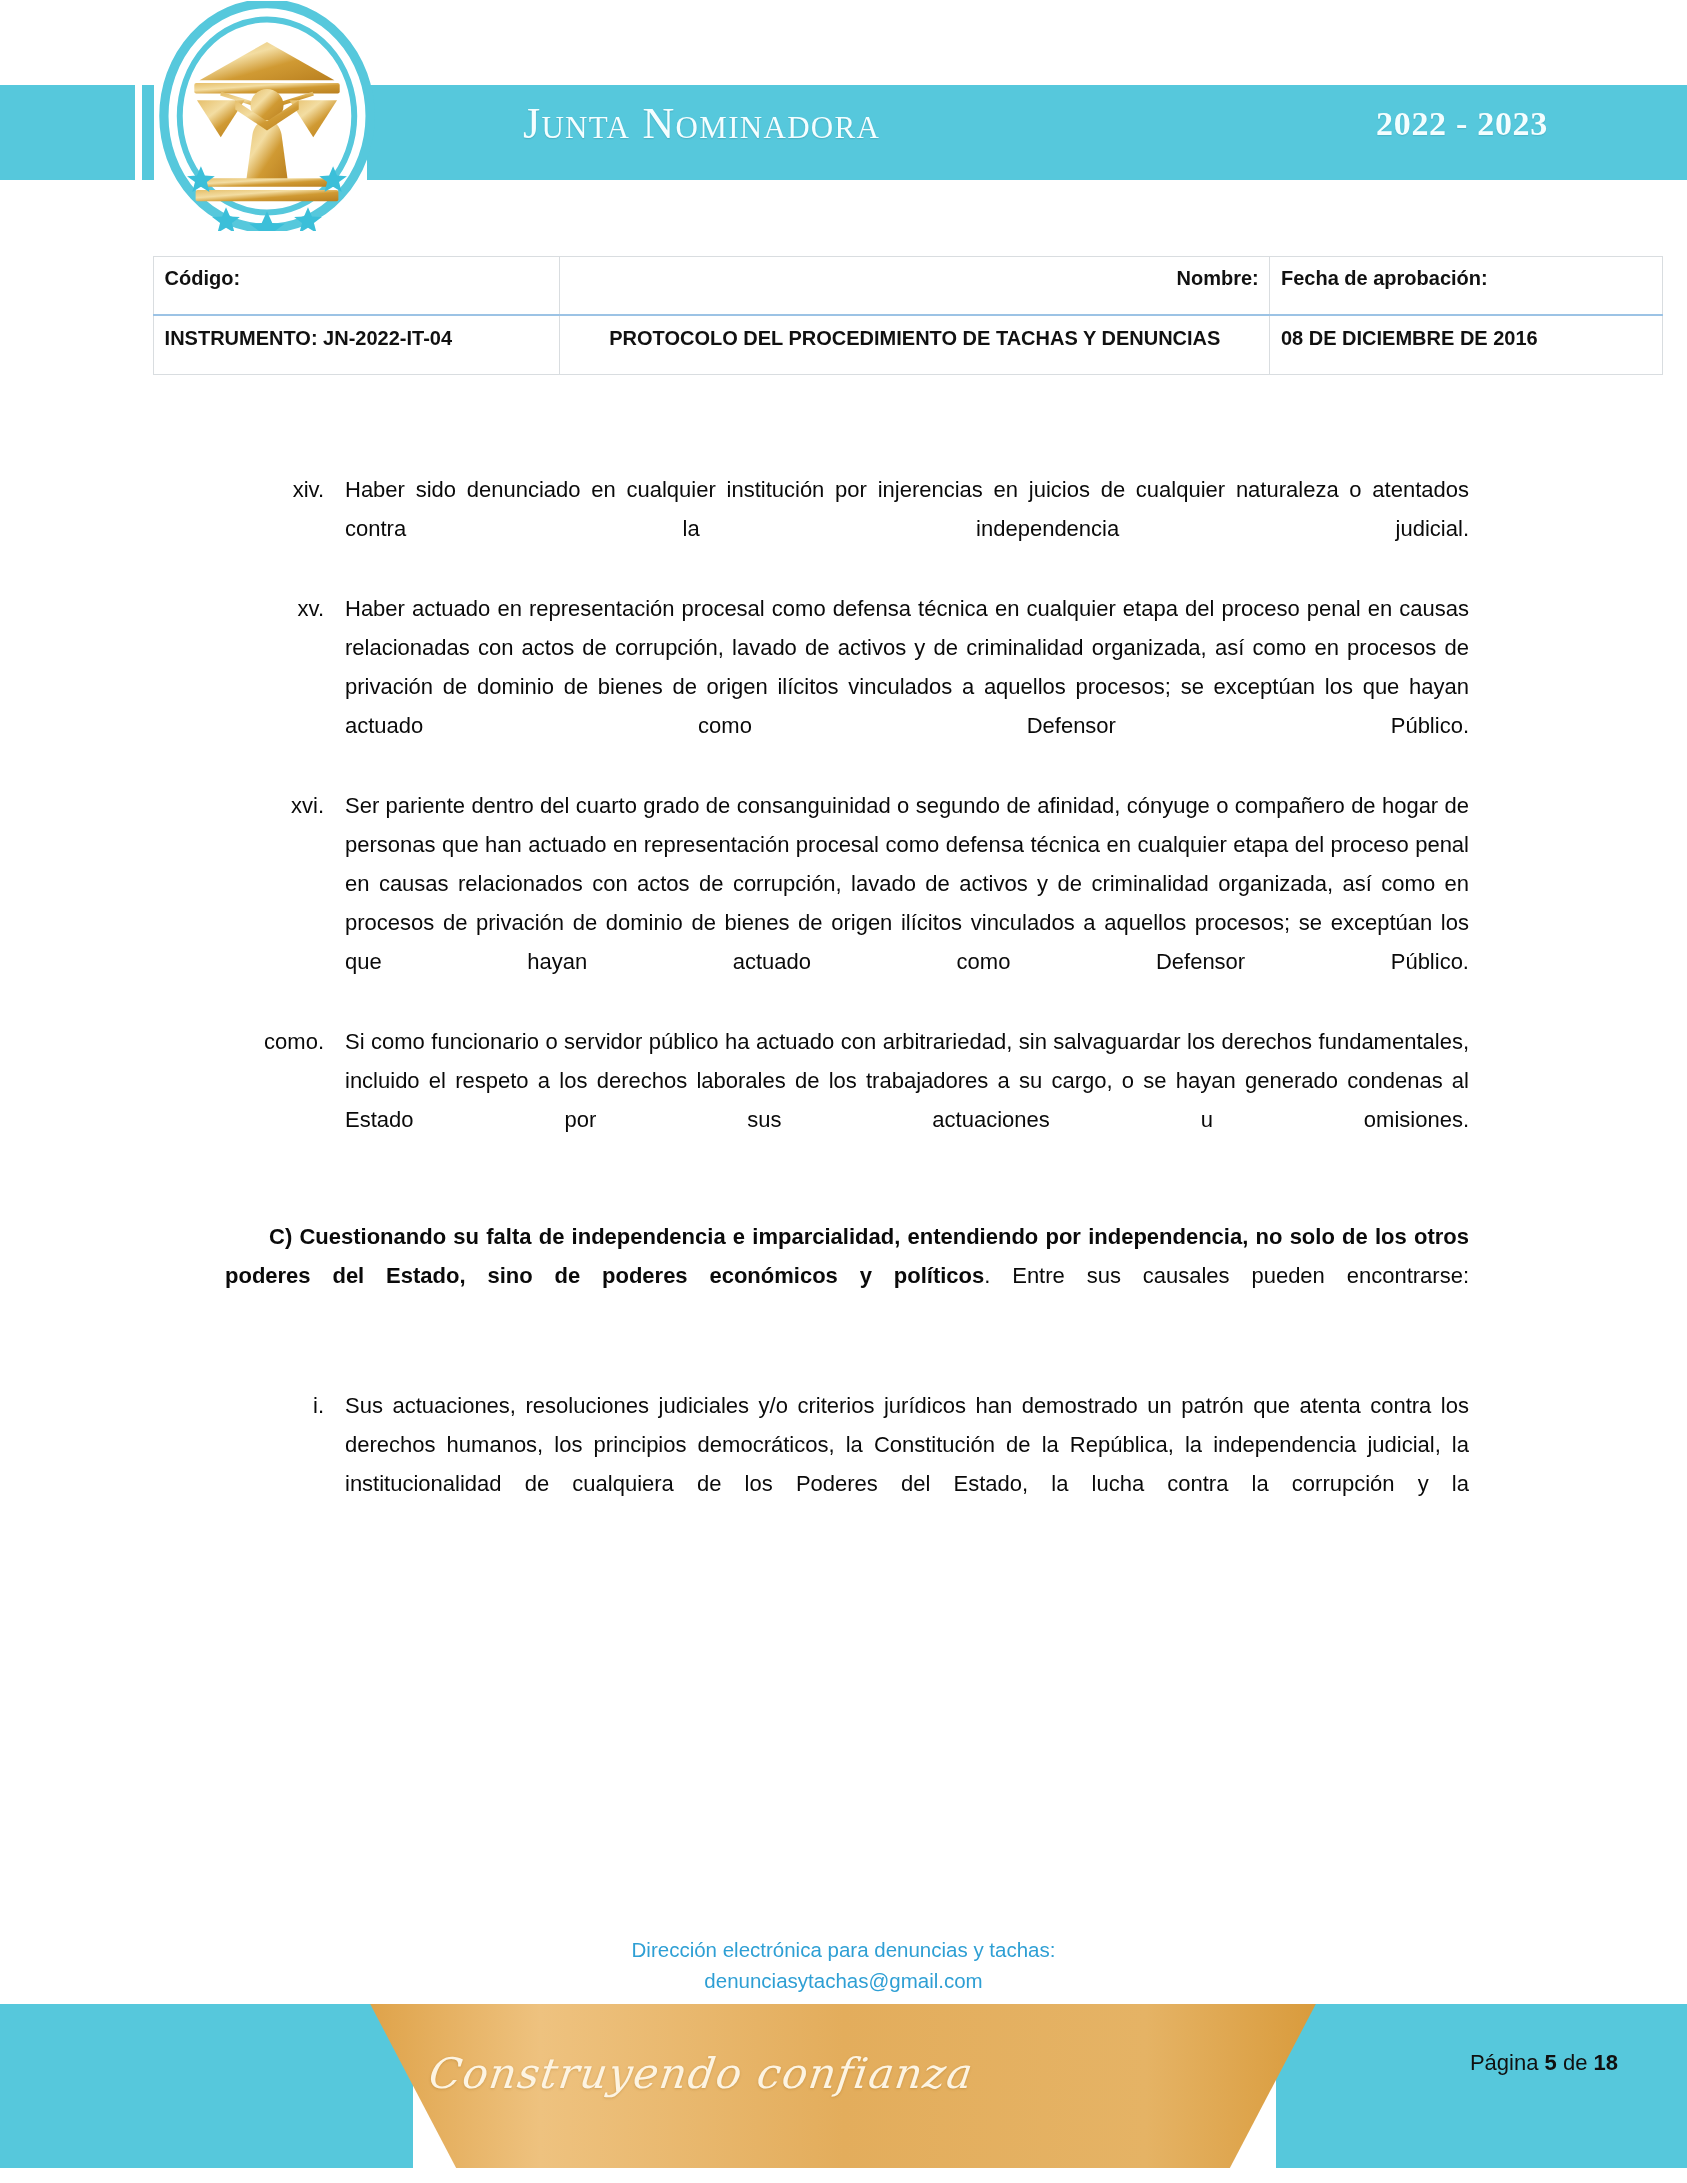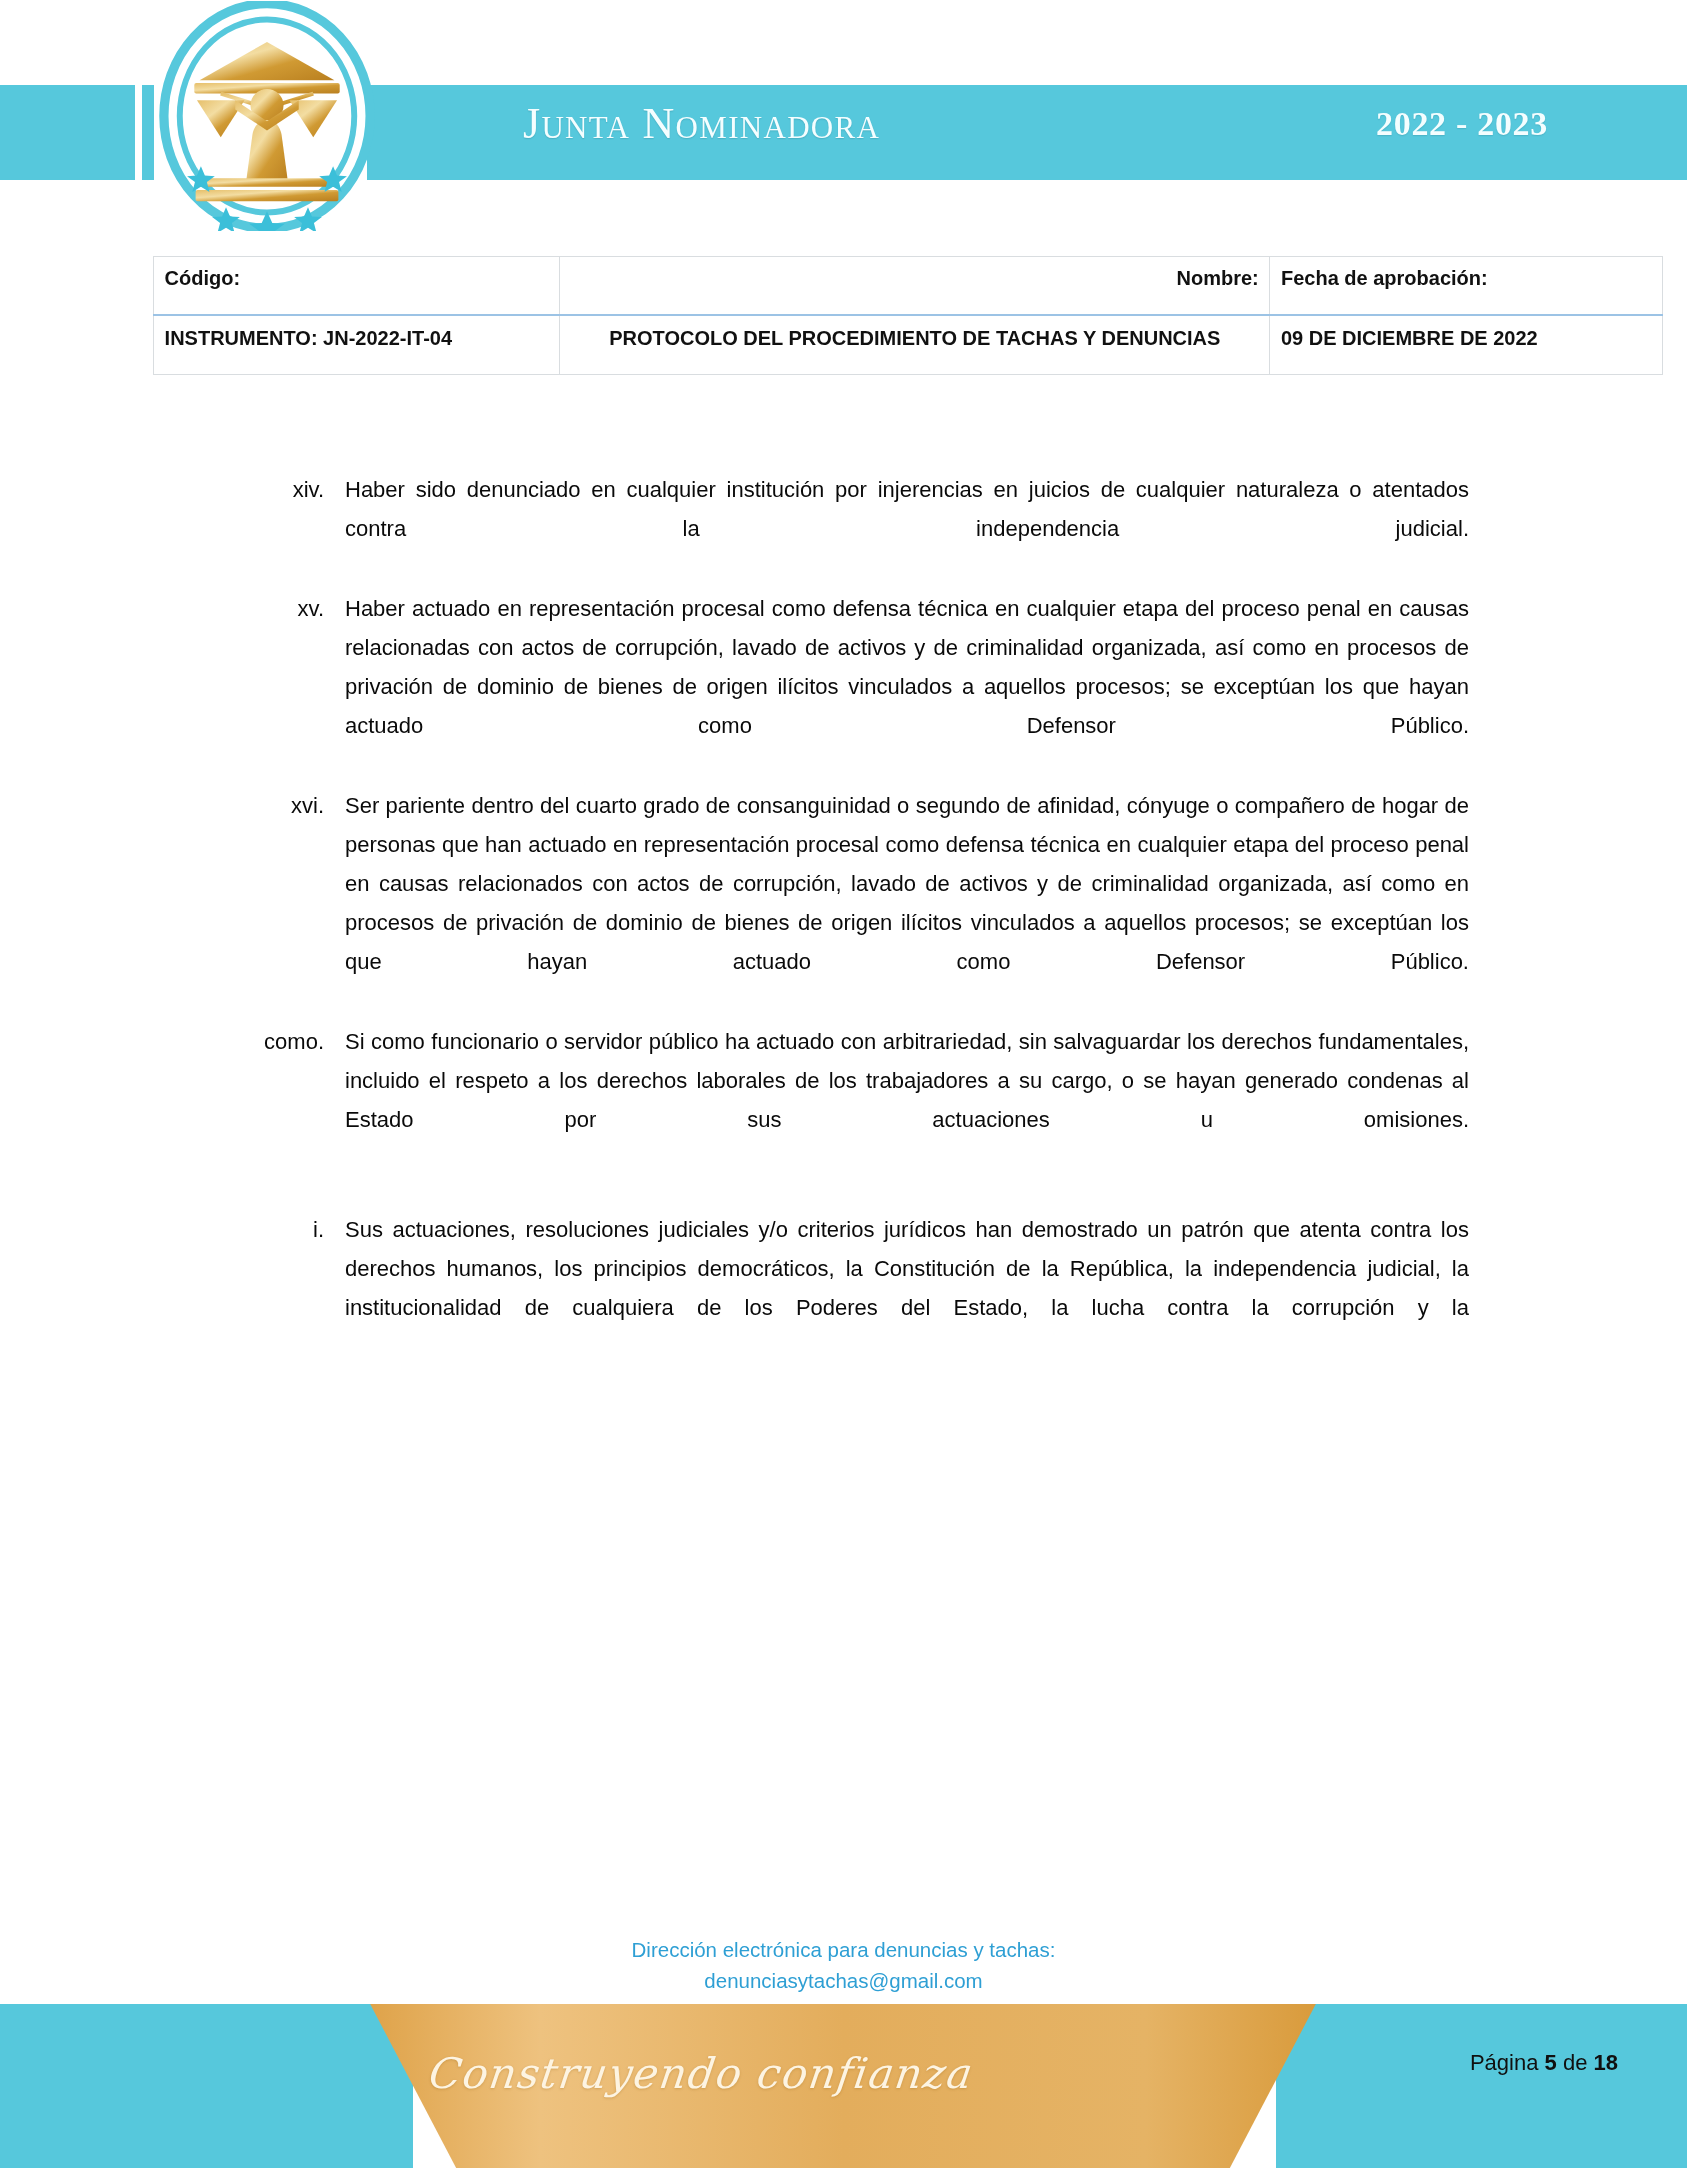--- a/index.html
+++ b/index.html
@@ -201,21 +201,21 @@
 <table id="info-table">
   <tbody>
       <tr class="row-1">
     <td class="col-a">Código:</td>
     <td class="col-b">Nombre:</td>
     <td class="col-c">Fecha de aprobación:</td>
   </tr>
   <tr class="row-2">
     <td class="col-a">INSTRUMENTO: JN-2022-IT-04</td>
     <td class="col-b ctr">PROTOCOLO DEL PROCEDIMIENTO DE TACHAS Y DENUNCIAS</td>
-    <td class="col-c">09 DE DICIEMBRE DE 2022</td>
+    <td class="col-c">08 DE DICIEMBRE DE 2016</td>
   </tr>
 </tbody>
   </table>
 
 <div id="doc-body">
 
   <div class="li-row">
     <div class="li-mark">xiv.</div>
     <div class="li-text">Haber sido denunciado en cualquier institución por injerencias en juicios de cualquier naturaleza o atentados contra la independencia judicial.</div>
   </div>
@@ -229,20 +229,21 @@
     <div class="li-mark">xvi.</div>
     <div class="li-text">Ser pariente dentro del cuarto grado de consanguinidad o segundo de afinidad, cónyuge o compañero de hogar de personas que han actuado en representación procesal como defensa técnica en cualquier etapa del proceso penal en causas relacionados con actos de corrupción, lavado de activos y de criminalidad organizada, así como en procesos de privación de dominio de bienes de origen ilícitos vinculados a aquellos procesos; se exceptúan los que hayan actuado como Defensor Público.</div>
   </div>
 
   <div class="li-row">
     <div class="li-mark">como.</div>
     <div class="li-text">Si como funcionario o servidor público ha actuado con arbitrariedad, sin salvaguardar los derechos fundamentales, incluido el respeto a los derechos laborales de los trabajadores a su cargo, o se hayan generado condenas al Estado por sus actuaciones u omisiones.</div>
   </div>
 
 
+  <p class="para-c"><b>C) Cuestionando su falta de independencia e imparcialidad, entendiendo por independencia, no solo de los otros poderes del Estado, sino de poderes económicos y políticos</b><span>. Entre sus causales pueden encontrarse:</span></p>
 
   <div class="gap-sm"></div>
 
   <div class="li-row">
     <div class="li-mark">i.</div>
     <div class="li-text">Sus actuaciones, resoluciones judiciales y/o criterios jurídicos han demostrado un patrón que atenta contra los derechos humanos, los principios democráticos, la Constitución de la República, la independencia judicial, la institucionalidad de cualquiera de los Poderes del Estado, la lucha contra la corrupción y la</div>
   </div>
 
 </div>
 

